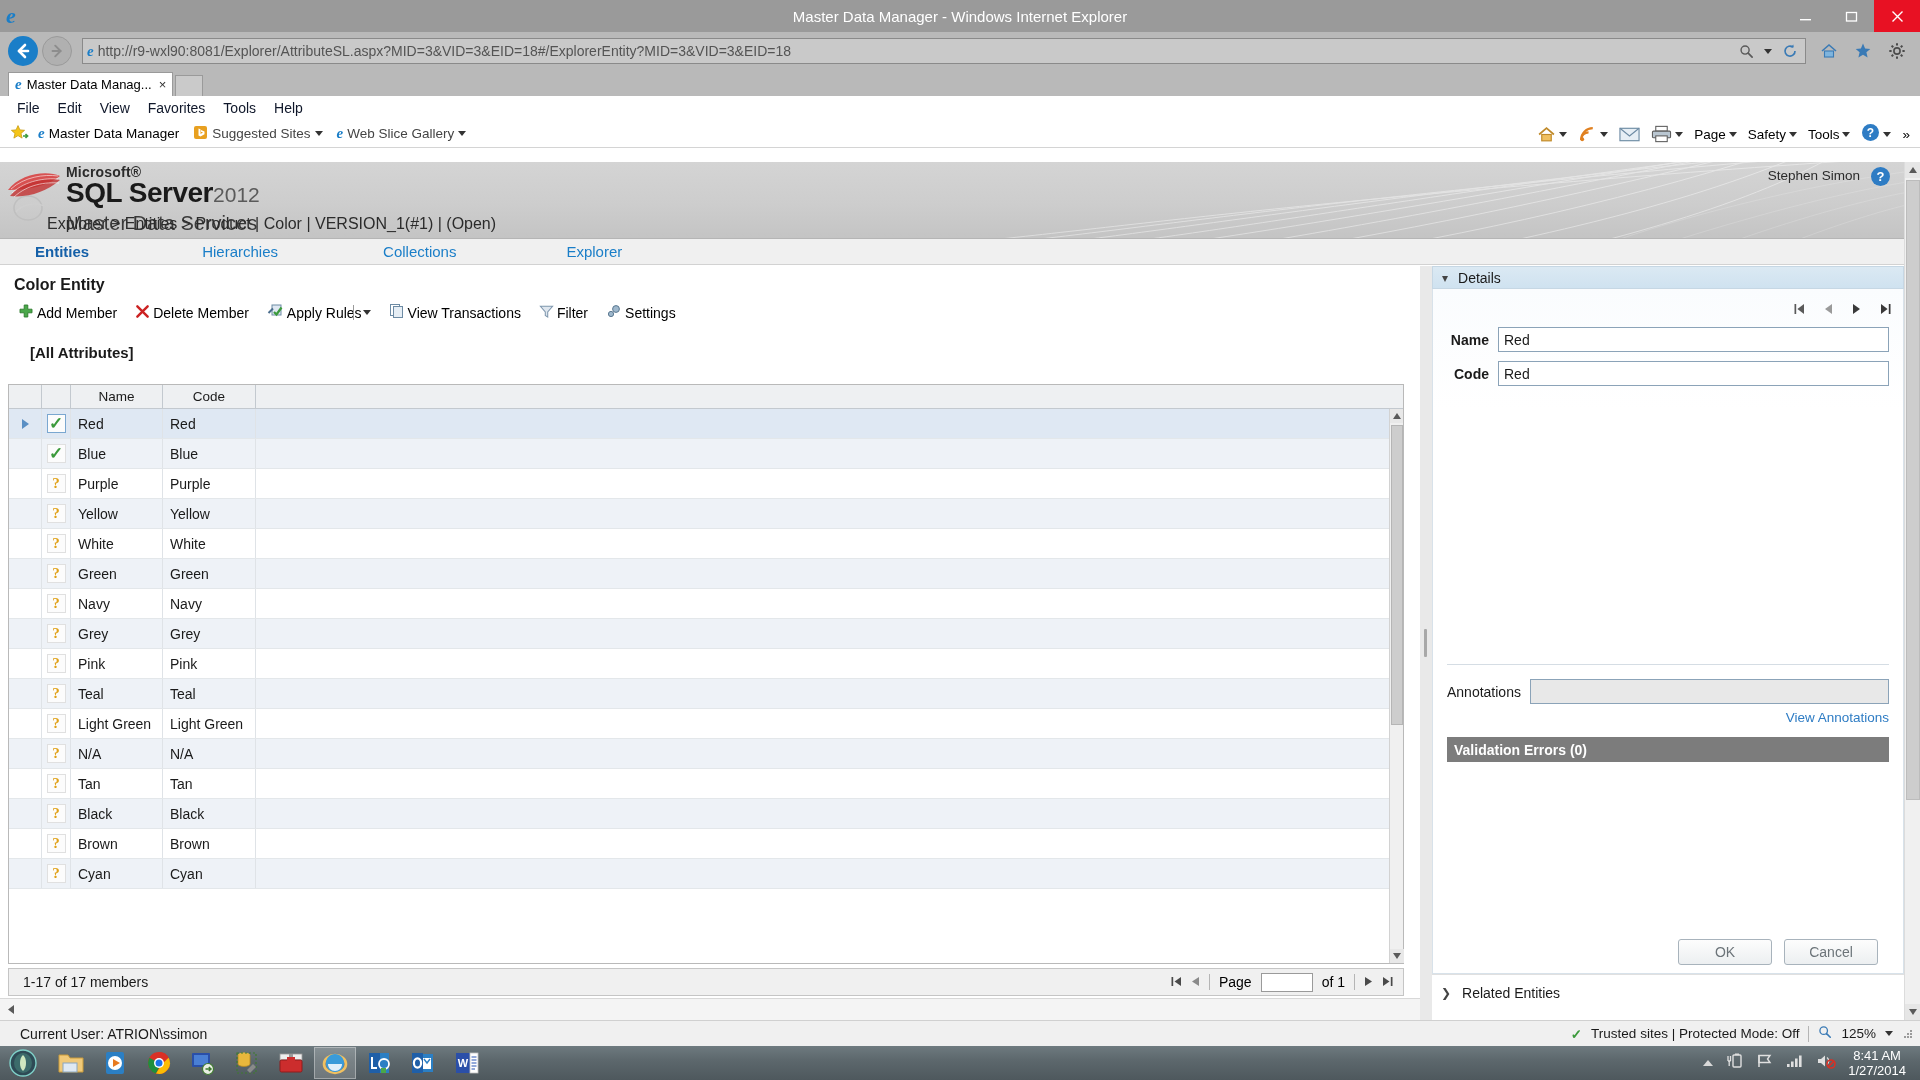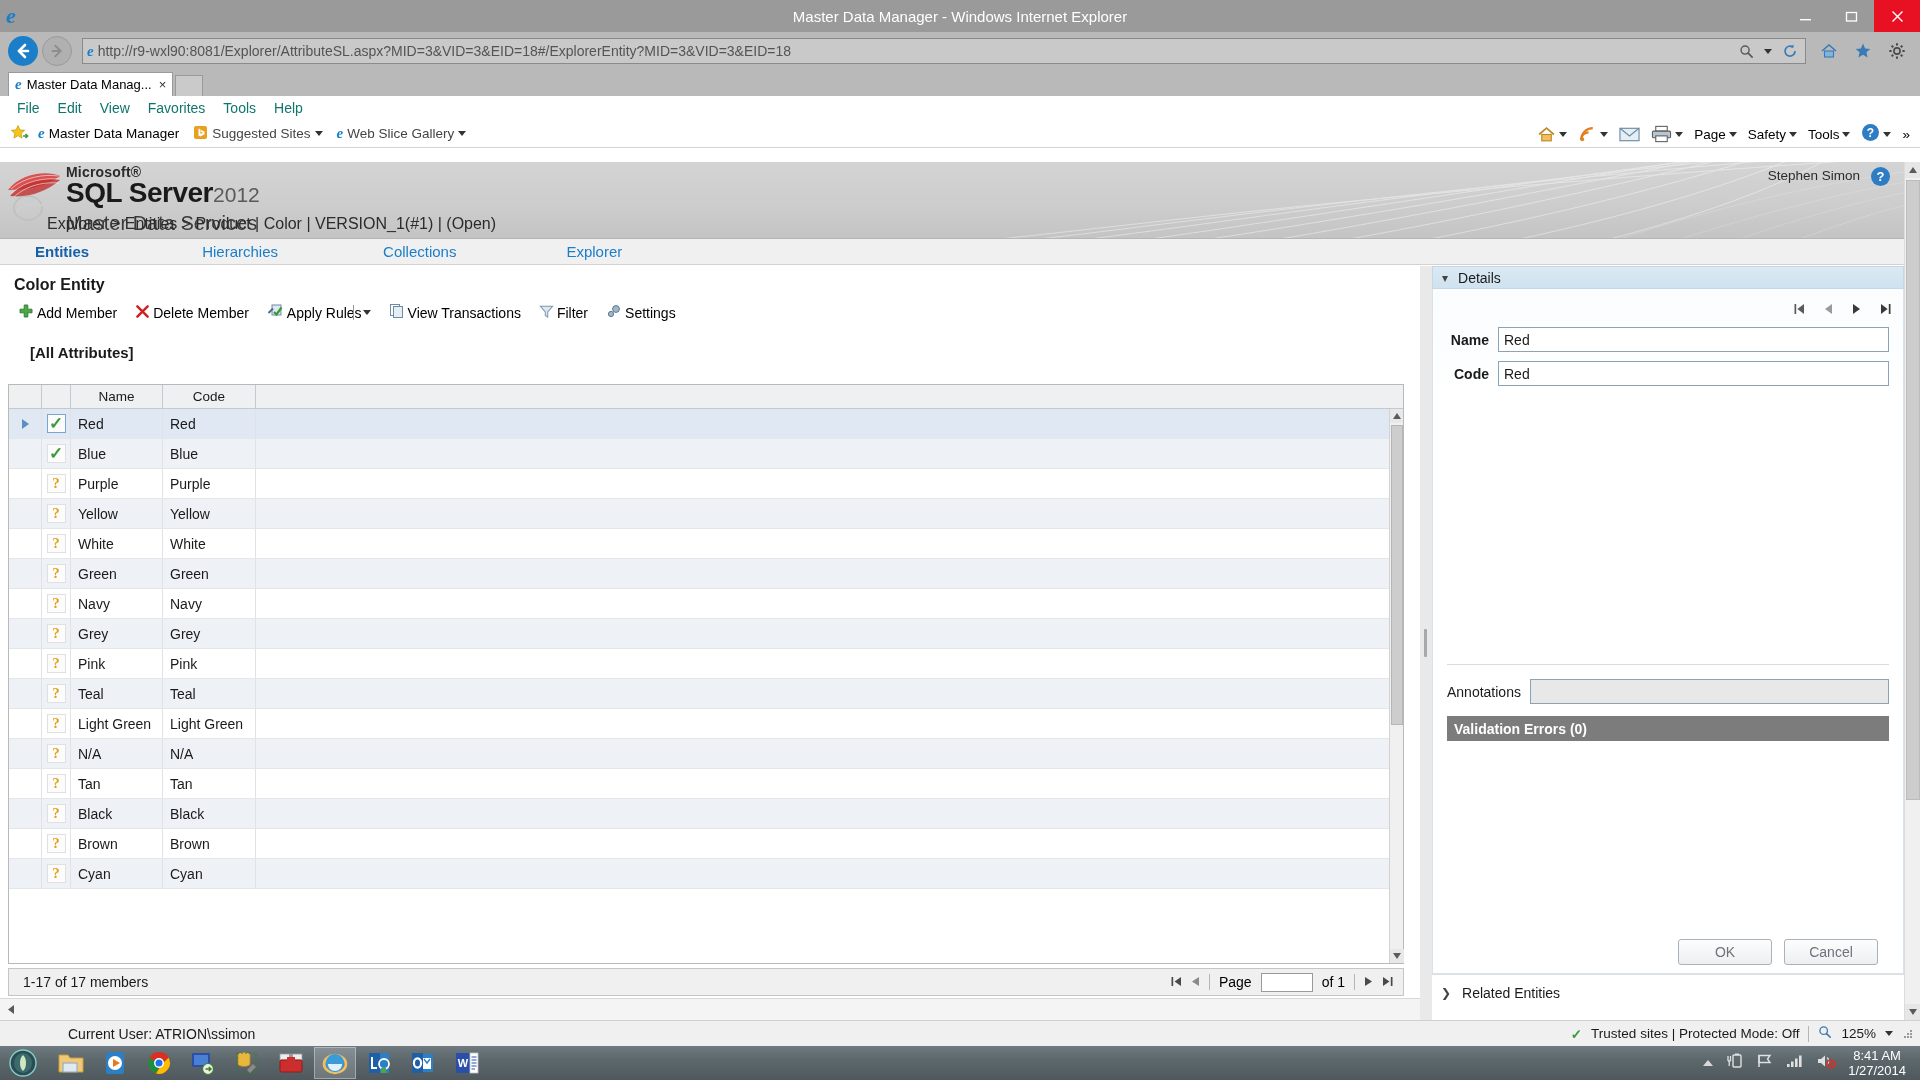--- a/index.html
+++ b/index.html
@@ -63,21 +63,21 @@
     height: 24px; background: #fff; border: 1px solid #9a9a9a; border-bottom: none;
     display: flex; align-items: center; padding: 0 6px; gap: 5px; font-size: 13px;
     max-width: 180px;
   }
   .tab .tab-title { white-space: nowrap; overflow: hidden; text-overflow: ellipsis; color: #000; }
   .tab .tab-close { color: #333; font-size: 13px; margin-left: 2px; }
   .tab-new { width: 28px; height: 21px; background: #cacaca; border: 1px solid #9a9a9a; border-bottom: none; margin-left: 2px; }
 
   
   .menubar { height: 24px; background: #fff; display: flex; align-items: center; padding-left: 8px; gap: 0; }
-  .menu-item { font-size: 14px; color: #0f766e; padding: 0 9px; line-height: 24px; }
+  .menu-item { font-size: 14px; color: #0f172a; padding: 0 9px; line-height: 24px; }
 
   
   .favbar { height: 28px; background: #fff; display: flex; align-items: center; padding-left: 8px; gap: 2px;
             border-bottom: 1px solid #d4d4d4; position: relative; }
   .fav-item { display: flex; align-items: center; gap: 4px; font-size: 13.5px; padding: 0 6px; color: #000;}
   .fav-item.muted { color: #444; }
   .cmdbar-right { position: absolute; right: 6px; top: 0; height: 28px; display: flex; align-items: center; gap: 3px; }
   .cmd-item { display: flex; align-items: center; gap: 3px; font-size: 13.5px; padding: 0 4px; color: #000; }
   .caret-dn { width: 0; height: 0; border-left: 4px solid transparent; border-right: 4px solid transparent; border-top: 5px solid #333; }
 
@@ -216,21 +216,21 @@
                   border-left: 1px solid #dcdcdc; }
   .pvs-btn { height: 16px; background: #e6e6e6; display: flex; align-items: center; justify-content: center; }
   .pvs-btn.bot { position: absolute; bottom: 0; left: 0; width: 16px; }
   .pvs-thumb { position: absolute; top: 18px; left: 1px; width: 14px; height: 620px; background: #cdcdcd; border: 1px solid #bcbcbc; }
 
   
   .statusbar {
     position: absolute; left: 0; top: 1020px; width: 1920px; height: 26px;
     background: #f0f0f0; border-top: 1px solid #d0d0d0; display: flex; align-items: center;
   }
-  .status-left { font-size: 14px; color: #1a1a1a; padding-left: 20px; margin-left: 48px; }
+  .status-left { font-size: 14px; color: #1a1a1a; padding-left: 20px; }
   .status-right { margin-left: auto; display: flex; align-items: center; gap: 9px; padding-right: 6px; font-size: 13.5px; color: #1a1a1a; }
   .zone-chk { color: #3c9a3c; font-weight: bold; }
   .grip-dots { width: 12px; height: 12px; }
 
   
   .taskbar {
     position: absolute; left: 0; top: 1046px; width: 1920px; height: 34px;
     background: linear-gradient(to bottom, #6e7a7f 0%, #5d686d 40%, #4e585d 100%);
     display: flex; align-items: center;
   }
@@ -831,20 +831,21 @@
             <span class="field-lbl">Code</span>
             <span class="field-inp">Red</span>
           </div>
 
           <div class="divider"></div>
 
           <div class="annot-row">
             <span class="annot-lbl">Annotations</span>
             <span class="annot-inp"></span>
           </div>
+          <div class="view-annot">View Annotations</div>
 
           <div class="val-head">Validation Errors (0)</div>
         </div>
 
         <div class="btn-row">
           <span class="btn">OK</span>
           <span class="btn">Cancel</span>
         </div>
 
         <div class="related">

